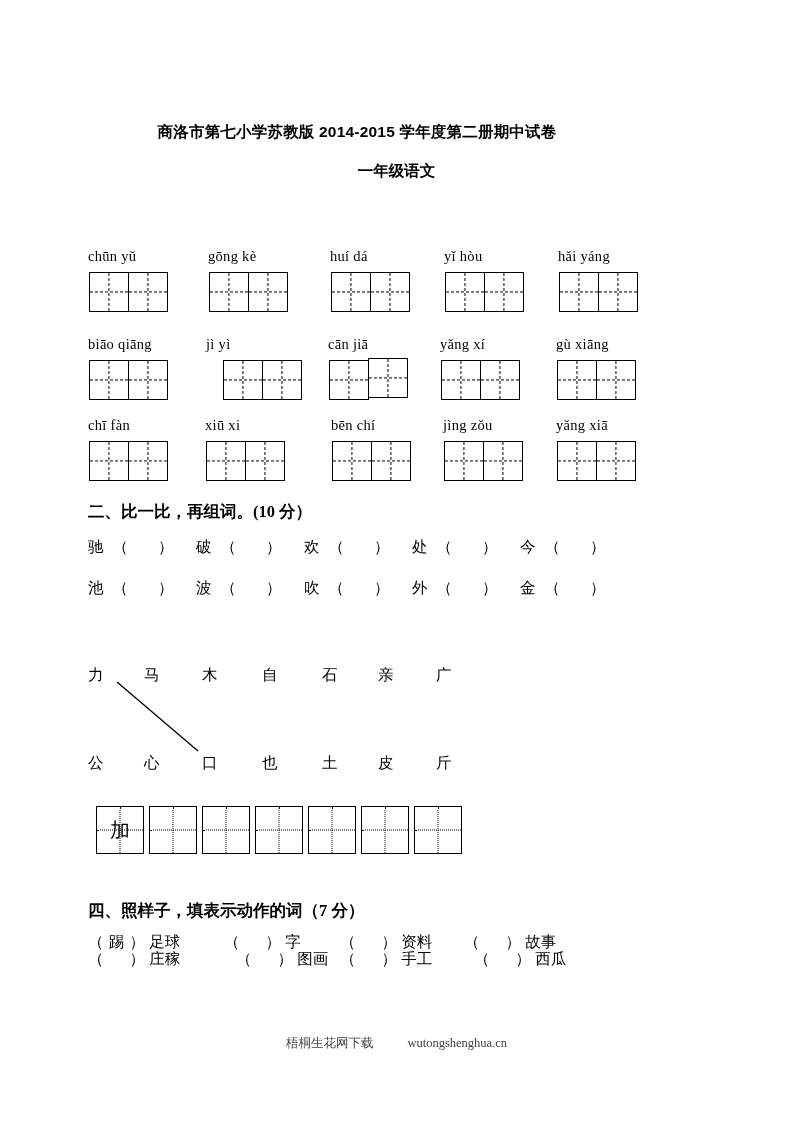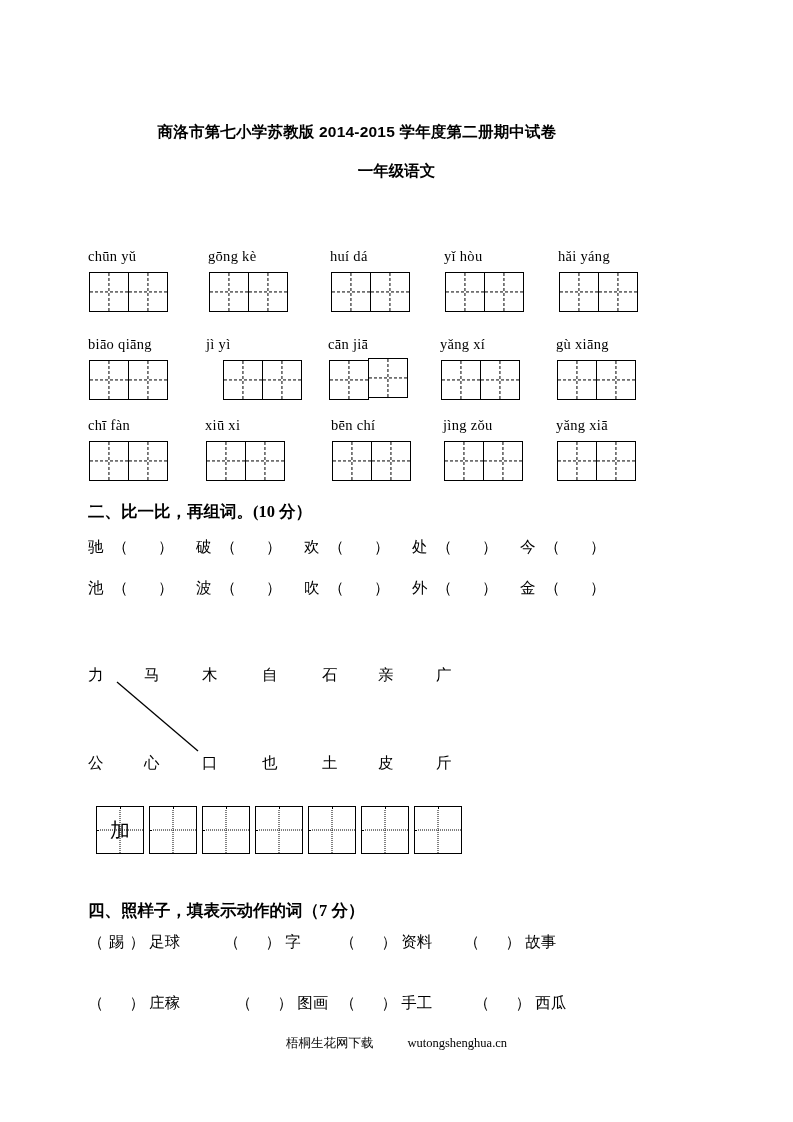--- a/index.html
+++ b/index.html
@@ -165,21 +165,21 @@
     white-space: nowrap;
   }
   .act-item .blank { display: inline-block; min-width: 26px; text-align: center; }
 
   
   .footer {
     position: absolute;
     left: 0; top: 1035px;
     width: 793px;
     text-align: center;
-    color: #000000;
+    color: #404040;
     font-size: 12.5px;
     font-family: "Liberation Serif", "DejaVu Serif", serif;
   }
   .footer .site {
     margin-left: 34px;
     font-family: "Liberation Serif", "DejaVu Serif", serif;
   }
 </style>
 </head>
 <body>
@@ -335,21 +335,21 @@
     </div>
 
   <div class="section-heading" style="top:881px;margin-top:19px;">四、照样子，填表示动作的词（7 分）</div>
   <div id="s4-rows">
       <div class="action-row" style="top: 932px;">
         <span class="act-item" style="left: 0px;"><span>（</span><span class="blank">踢</span><span>）</span><span> 足球</span></span>
         <span class="act-item" style="left: 136px;"><span>（</span><span class="blank">&nbsp;&nbsp;</span><span>）</span><span> 字</span></span>
         <span class="act-item" style="left: 252px;"><span>（</span><span class="blank">&nbsp;&nbsp;</span><span>）</span><span> 资料</span></span>
         <span class="act-item" style="left: 376px; text-align: center;"><span>（</span><span class="blank">&nbsp;&nbsp;</span><span>）</span><span> 故事</span></span>
       </div>
-      <div class="action-row" style="top: 993px;">
+      <div class="action-row" style="top: 949px;">
         <span class="act-item" style="left: 0px;"><span>（</span><span class="blank">&nbsp;&nbsp;</span><span>）</span><span> 庄稼</span></span>
         <span class="act-item" style="left: 136px; margin-left: 12px;"><span>（</span><span class="blank">&nbsp;&nbsp;</span><span>）</span><span> 图画</span></span>
         <span class="act-item" style="left: 252px;"><span>（</span><span class="blank">&nbsp;&nbsp;</span><span>）</span><span> 手工</span></span>
         <span class="act-item" style="left: 386px;"><span>（</span><span class="blank">&nbsp;&nbsp;</span><span>）</span><span> 西瓜</span></span>
       </div>
     </div>
 
   <div class="footer">
     <span>梧桐生花网下载</span><span class="site">wutongshenghua.cn</span>
   </div>

